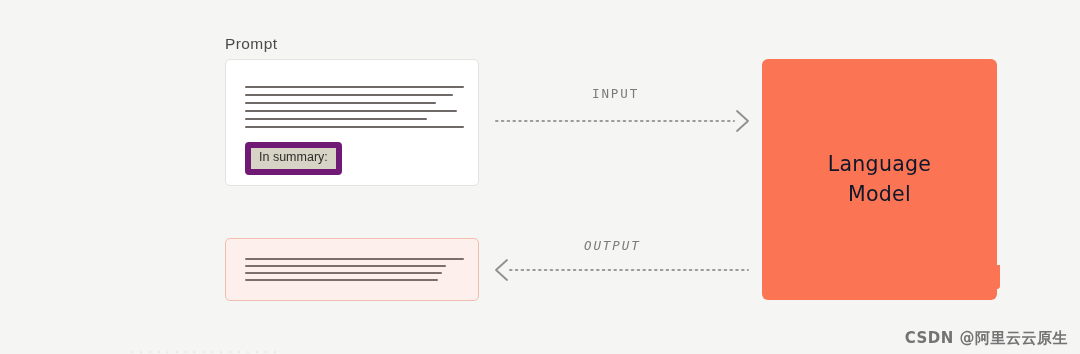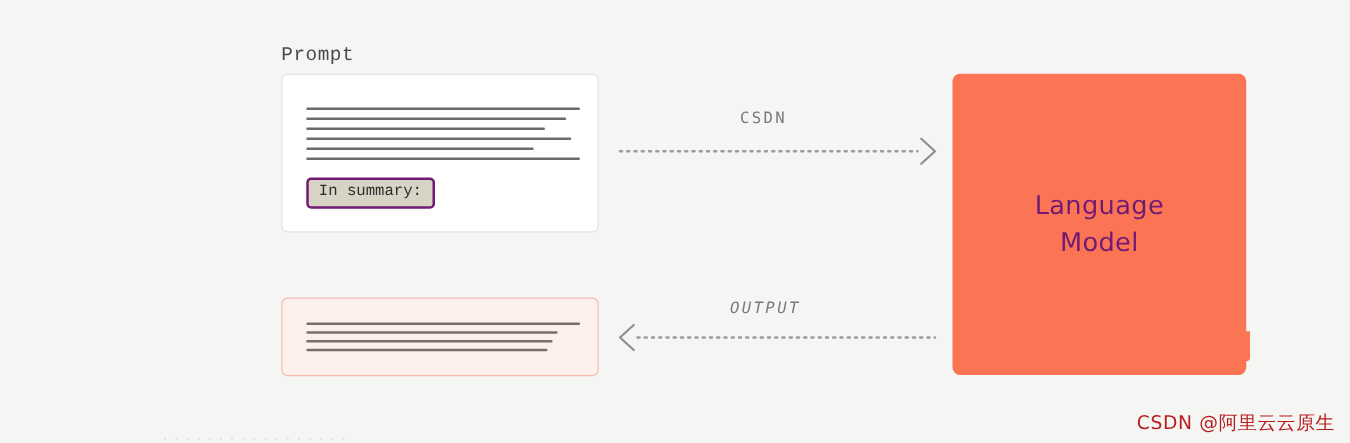--- a/index.html
+++ b/index.html
@@ -17,21 +17,21 @@
 
   #canvas {
     position: relative;
     width: 1080px;
     height: 354px;
   }
 
   
   .section-label {
     position: absolute;
-    font-family: Liberation Mono, monospace;
+    font-family: Liberation Sans, sans-serif;
     font-size: 15.5px;
     color: #4a4a4a;
     letter-spacing: 0.4px;
     white-space: nowrap;
   }
   #prompt-label { left: 225px; top: 35px; }
   #completion-label { left: 225px; top: 206px; }
 
   
   #prompt-card {
@@ -78,24 +78,24 @@
     background: #7a6f6c;
     margin-bottom: 5px;
   }
 
   
   #summary-chip {
     position: absolute;
     left: 19px;
     top: 82px;
     background: #d8d4c5;
-    border: 2px solid #701a75;
+    border: 6px solid #701a75;
     border-radius: 4px;
     padding: 3px 8px 4px 8px;
-    font-family: Liberation Mono, monospace;
+    font-family: Liberation Sans, sans-serif;
     font-size: 12.5px;
     color: #2f2d2b;
     letter-spacing: 0px;
     white-space: nowrap;
     line-height: 1.1;
   }
 
   
   .flow-label {
     position: absolute;
@@ -127,21 +127,21 @@
     background: #fb7555;
     border-radius: 6px;
     display: flex;
     align-items: center;
     justify-content: center;
   }
   #lm-text {
     font-family: "DejaVu Sans", sans-serif;
     font-size: 20.5px;
     line-height: 1.42;
-    color: #701a75;
+    color: #0f172a;
     text-align: center;
     letter-spacing: 0.3px;
     white-space: pre-line;
   }
   
   #lm-notch {
     position: absolute;
     left: 993px;
     top: 265px;
     width: 7px;
@@ -150,23 +150,24 @@
     border-bottom-right-radius: 3px;
   }
 
   
   #watermark {
     position: absolute;
     right: 12px;
     bottom: 6px;
     font-family: "DejaVu Sans", sans-serif;
     font-size: 15px;
-    color: #b91c1c;
+    color: #737373;
     letter-spacing: 0.5px;
     white-space: nowrap;
+    font-weight: bold;
   }
 
   
   #bottom-sliver {
     position: absolute;
     left: 130px;
     bottom: 0px;
     width: 560px;
     height: 4px;
     overflow: hidden;
@@ -199,21 +200,21 @@
 
   <div id="completion-card">
     <div class="lines" id="completion-lines">
       <div class="rule" style="width:100%"></div>
       <div class="rule" style="width:92%"></div>
       <div class="rule" style="width:90%"></div>
       <div class="rule" style="width:88%"></div>
     </div>
   </div>
 
-  <div class="flow-label" id="input-label">CSDN</div>
+  <div class="flow-label" id="input-label">INPUT</div>
 
   <div class="arrow-wrap" id="input-arrow">
     <svg width="256" height="30" viewBox="0 0 256 30" xmlns="http://www.w3.org/2000/svg">
       <line x1="0" y1="15" x2="238" y2="15" stroke="#9b9b9b" stroke-width="2" stroke-linecap="round" stroke-dasharray="1.6 4.2"></line>
       <polyline points="241,5 252,15 241,25" fill="none" stroke="#8f8f8f" stroke-width="1.8" stroke-linecap="round" stroke-linejoin="round"></polyline>
     </svg>
   </div>
 
   <div class="flow-label" id="output-label">OUTPUT</div>
 

